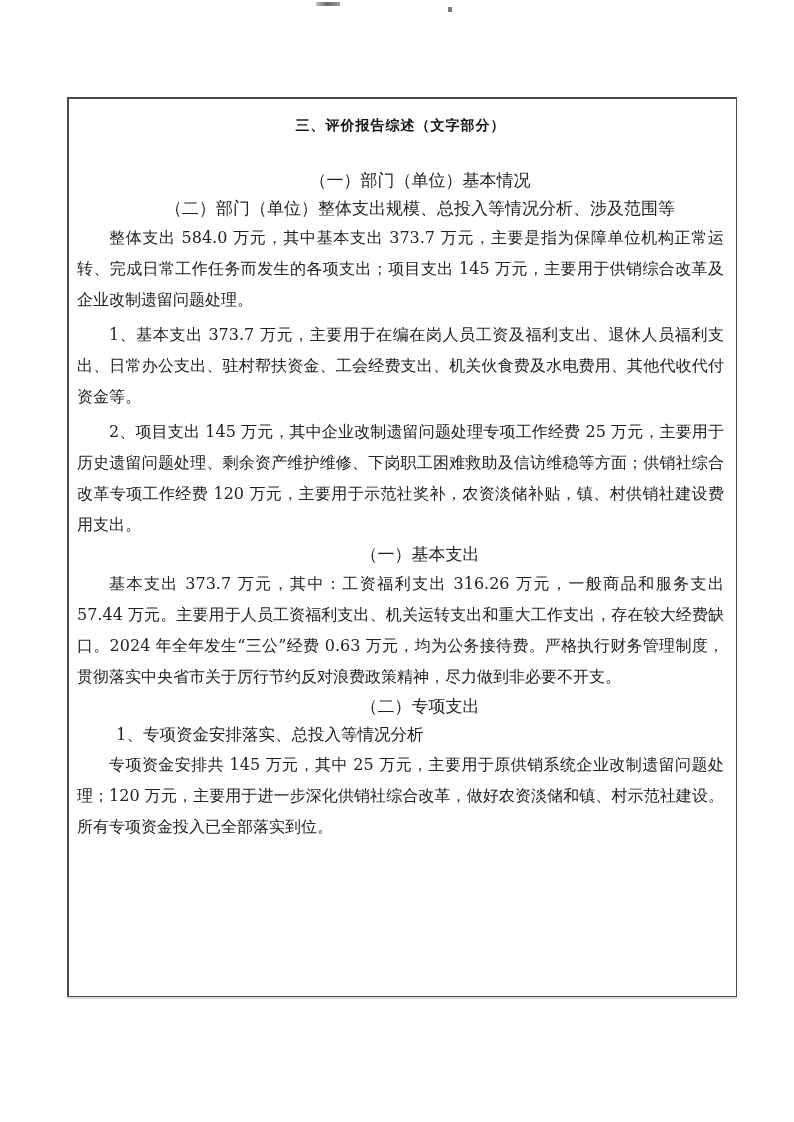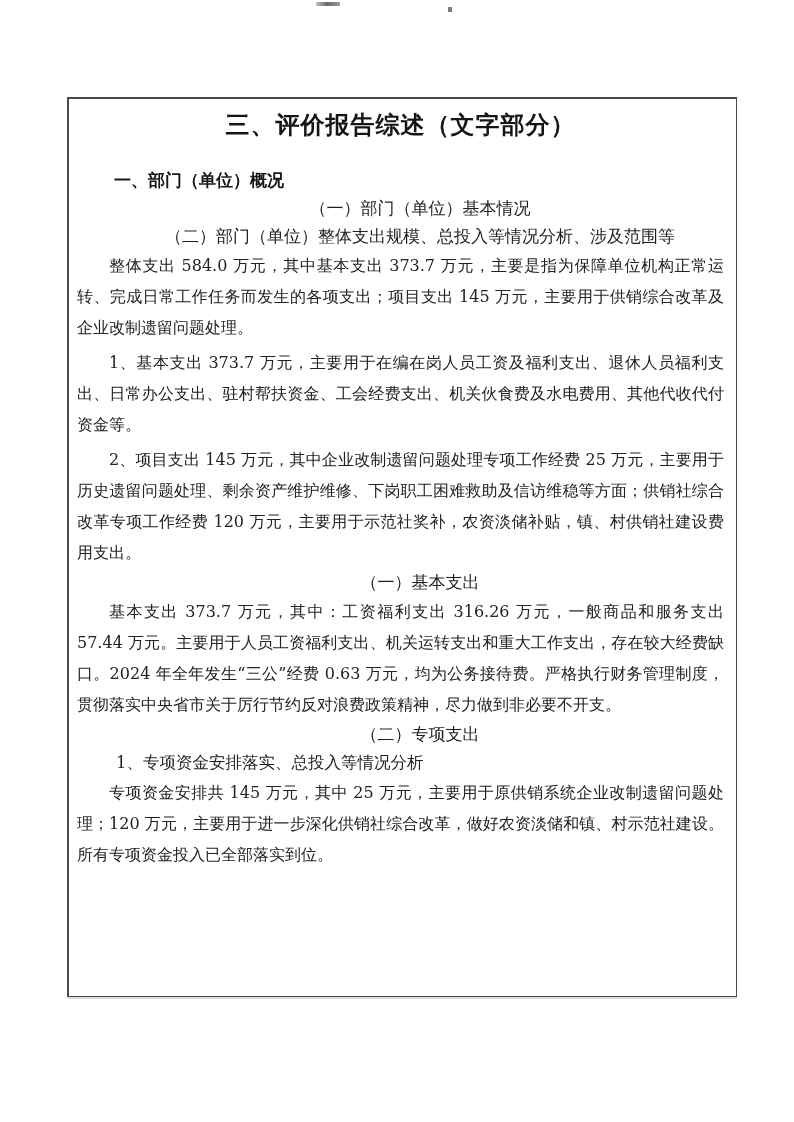--- a/index.html
+++ b/index.html
@@ -46,21 +46,21 @@
     border-left-width: 2px;
     background: #fffffe;
     box-shadow: 0 2px 0 rgba(120,120,120,0.25);
   }
   .content {
     padding: 0 12px 0 8px;
   }
   .doc-title {
     margin: 14px 0 28px 0;
     text-align: center;
-    font-size: 24px;
+    font-size: 14px;
     line-height: 25px;
     font-weight: bold;
     font-family: Liberation Serif, serif;
     letter-spacing: 1px;
     color: #151515;
   }
   .blk { margin: 0; }
   .h1 {
     font-family: "DejaVu Sans", "Liberation Sans", sans-serif;
     font-weight: bold;
@@ -94,21 +94,20 @@
 </head>
 <body>
 
 <div class="artifact-dash"></div>
 <div class="artifact-dot"></div>
 
 <div class="border-box">
   <div class="content">
     <div class="doc-title">三、评价报告综述（文字部分）</div>
     <div>
-        <div class="blk h1">一、部门（单位）概况</div>
         <div class="blk h2">（一）部门（单位）基本情况</div>
         <div class="blk h2">（二）部门（单位）整体支出规模、总投入等情况分析、涉及范围等</div>
         <div class="blk para">整体支出 584.0 万元，其中基本支出 373.7 万元，主要是指为保障单位机构正常运转、完成日常工作任务而发生的各项支出；项目支出 145 万元，主要用于供销综合改革及企业改制遗留问题处理。</div>
         <div class="blk para spaced">1、基本支出 373.7 万元，主要用于在编在岗人员工资及福利支出、退休人员福利支出、日常办公支出、驻村帮扶资金、工会经费支出、机关伙食费及水电费用、其他代收代付资金等。</div>
         <div class="blk para spaced">2、项目支出 145 万元，其中企业改制遗留问题处理专项工作经费 25 万元，主要用于历史遗留问题处理、剩余资产维护维修、下岗职工困难救助及信访维稳等方面；供销社综合改革专项工作经费 120 万元，主要用于示范社奖补，农资淡储补贴，镇、村供销社建设费用支出。</div>
         <div class="blk h2">（一）基本支出</div>
         <div class="blk para">基本支出 373.7 万元，其中：工资福利支出 316.26 万元，一般商品和服务支出 57.44 万元。主要用于人员工资福利支出、机关运转支出和重大工作支出，存在较大经费缺口。2024 年全年发生“三公”经费 0.63 万元，均为公务接待费。严格执行财务管理制度，贯彻落实中央省市关于厉行节约反对浪费政策精神，尽力做到非必要不开支。</div>
         <div class="blk h2">（二）专项支出</div>
         <div class="blk h3">1、专项资金安排落实、总投入等情况分析</div>
         <div class="blk para">专项资金安排共 145 万元，其中 25 万元，主要用于原供销系统企业改制遗留问题处理；120 万元，主要用于进一步深化供销社综合改革，做好农资淡储和镇、村示范社建设。所有专项资金投入已全部落实到位。</div>

